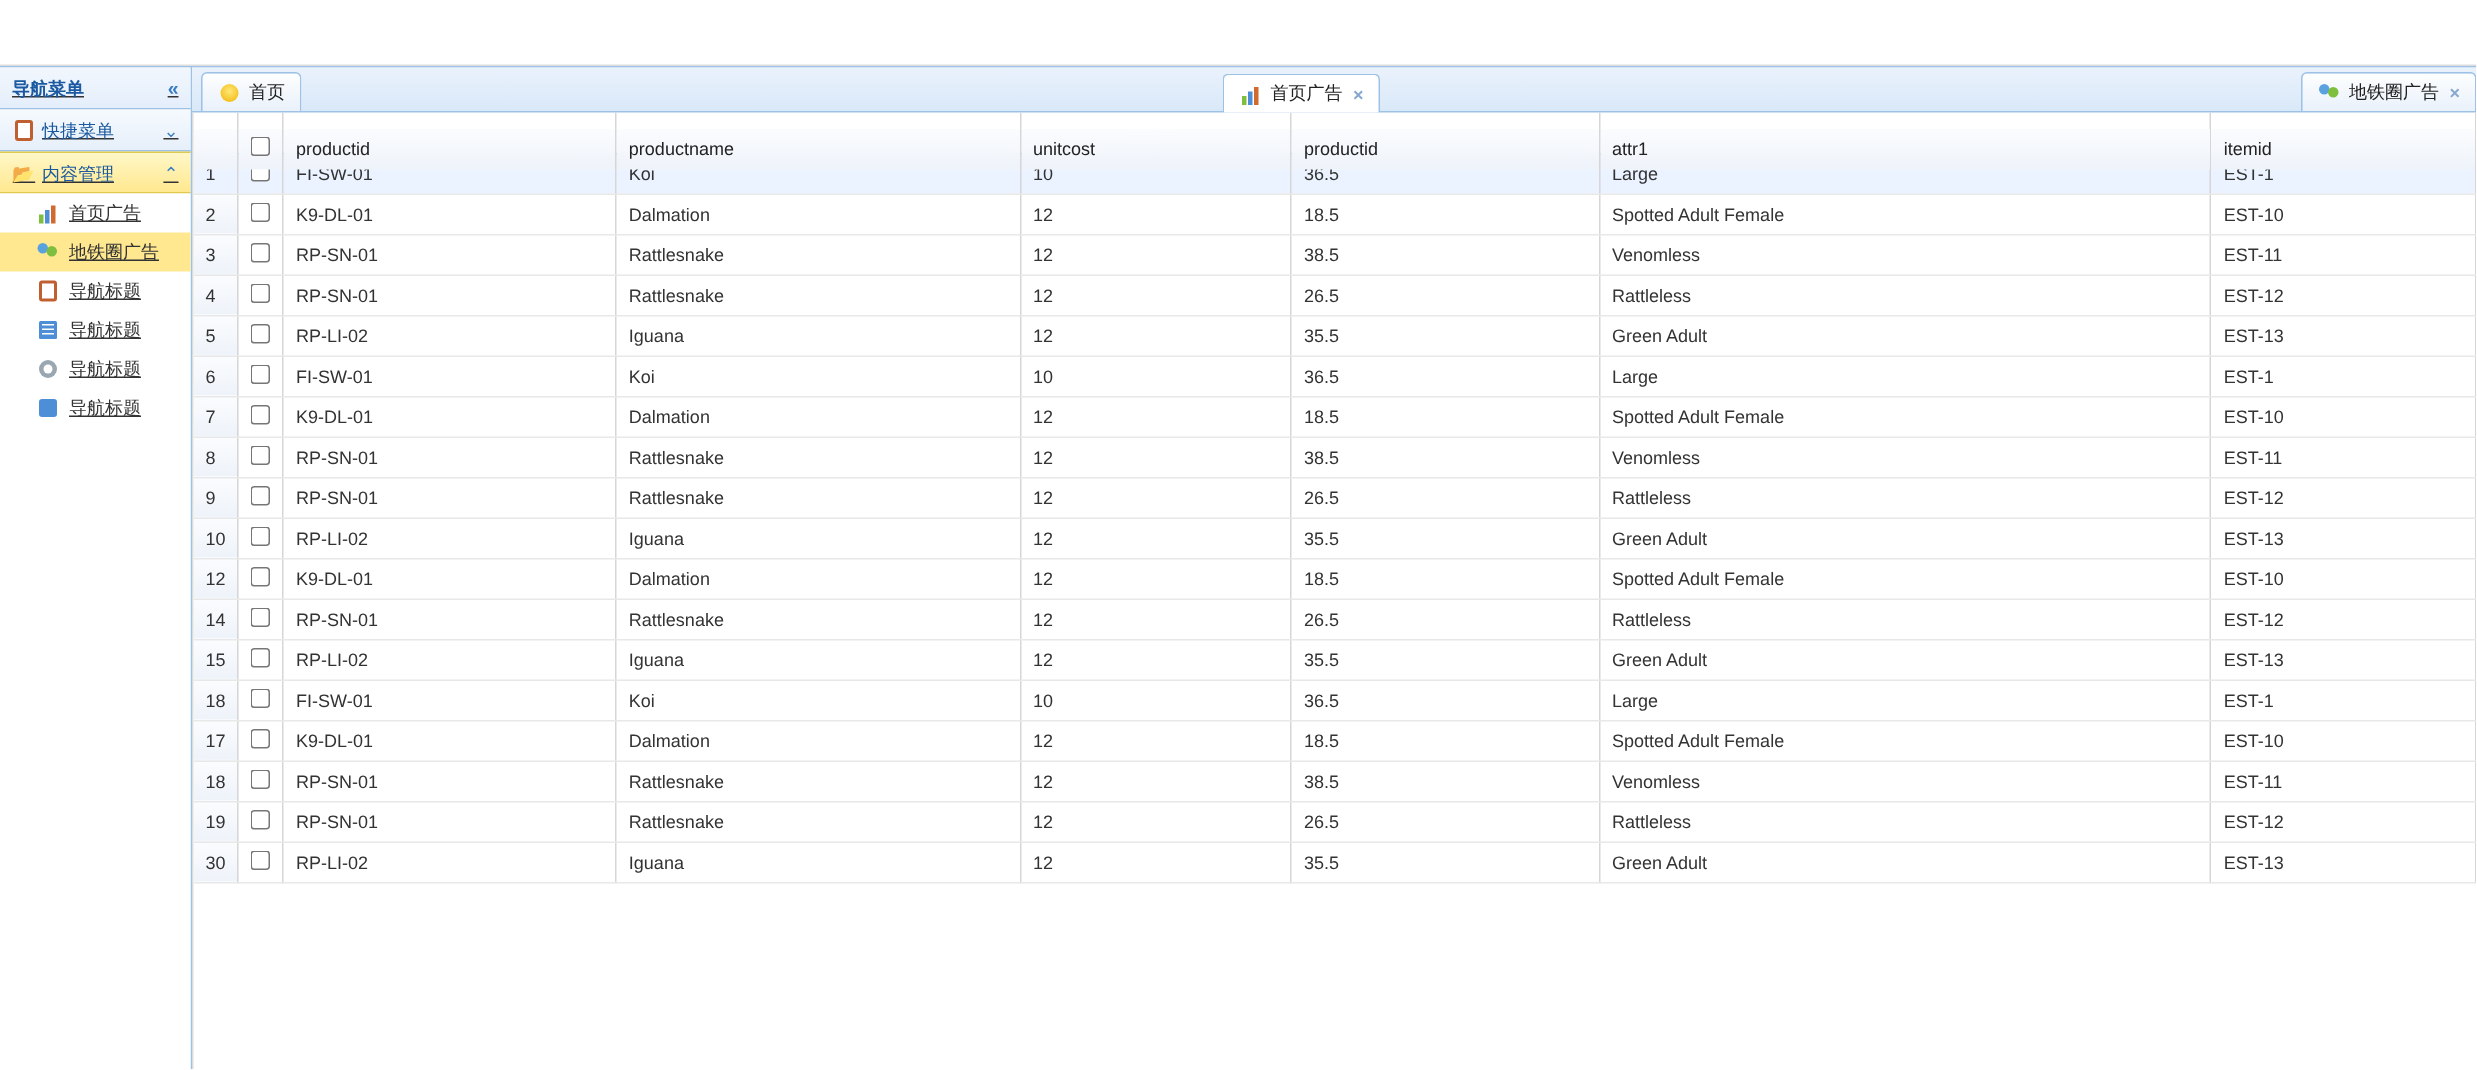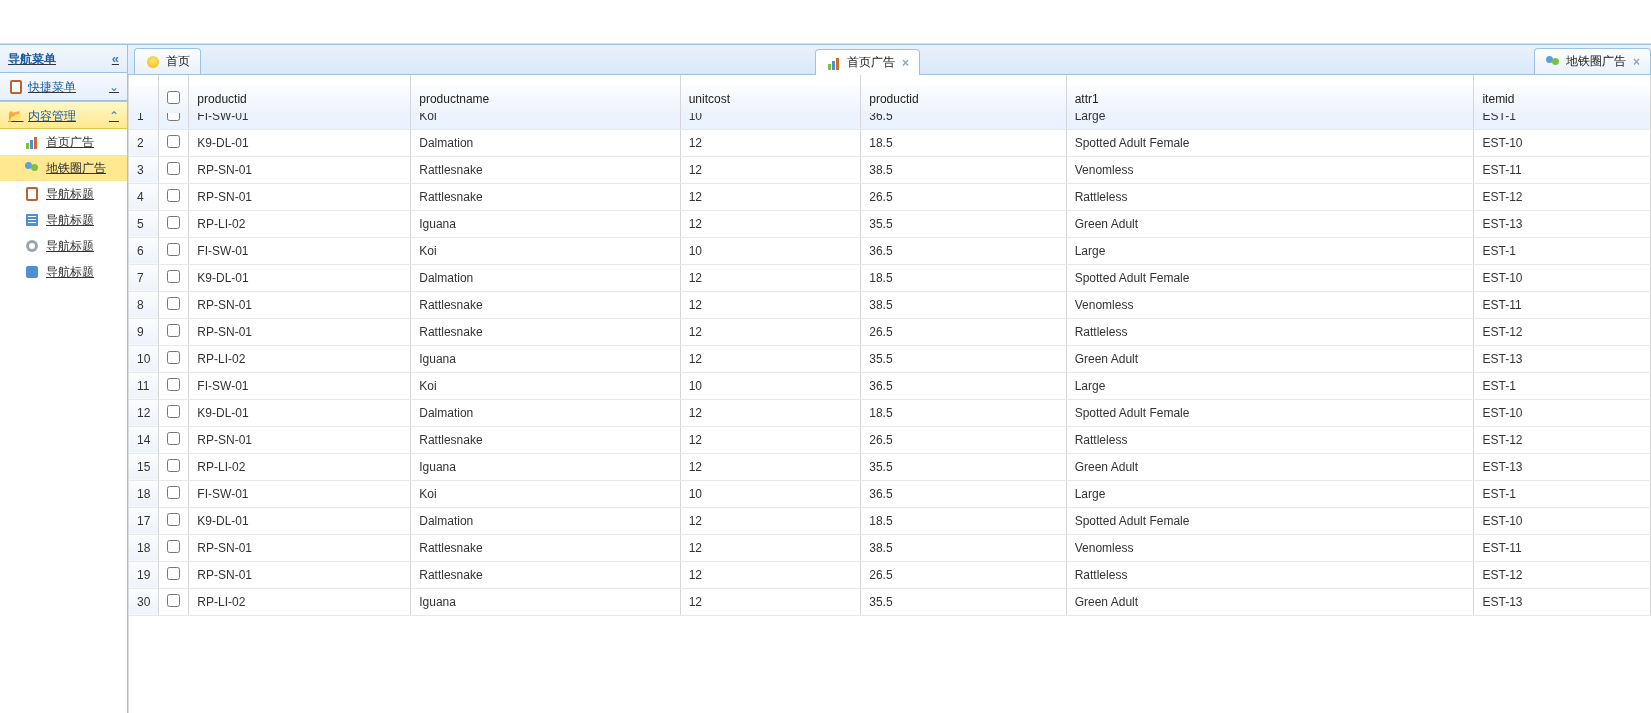--- a/index.html
+++ b/index.html
@@ -385,30 +385,20 @@
                 <td class="col-rownum">10</td>
                 <td class="col-check"><input type="checkbox" style=""></td>
                 <td>RP-LI-02</td>
                 <td>Iguana</td>
                 <td>12</td>
                 <td>35.5</td>
                 <td>Green Adult</td>
                 <td>EST-13</td>
               </tr>
               <tr>
-                <td class="col-rownum">11</td>
-                <td class="col-check"><input type="checkbox" style=""></td>
-                <td>FI-SW-01</td>
-                <td>Koi</td>
-                <td>10</td>
-                <td>36.5</td>
-                <td>Large</td>
-                <td>EST-1</td>
-              </tr>
-              <tr>
                 <td class="col-rownum">12</td>
                 <td class="col-check"><input type="checkbox" style=""></td>
                 <td>K9-DL-01</td>
                 <td>Dalmation</td>
                 <td>12</td>
                 <td>18.5</td>
                 <td>Spotted Adult Female</td>
                 <td>EST-10</td>
               </tr>
               <tr>

